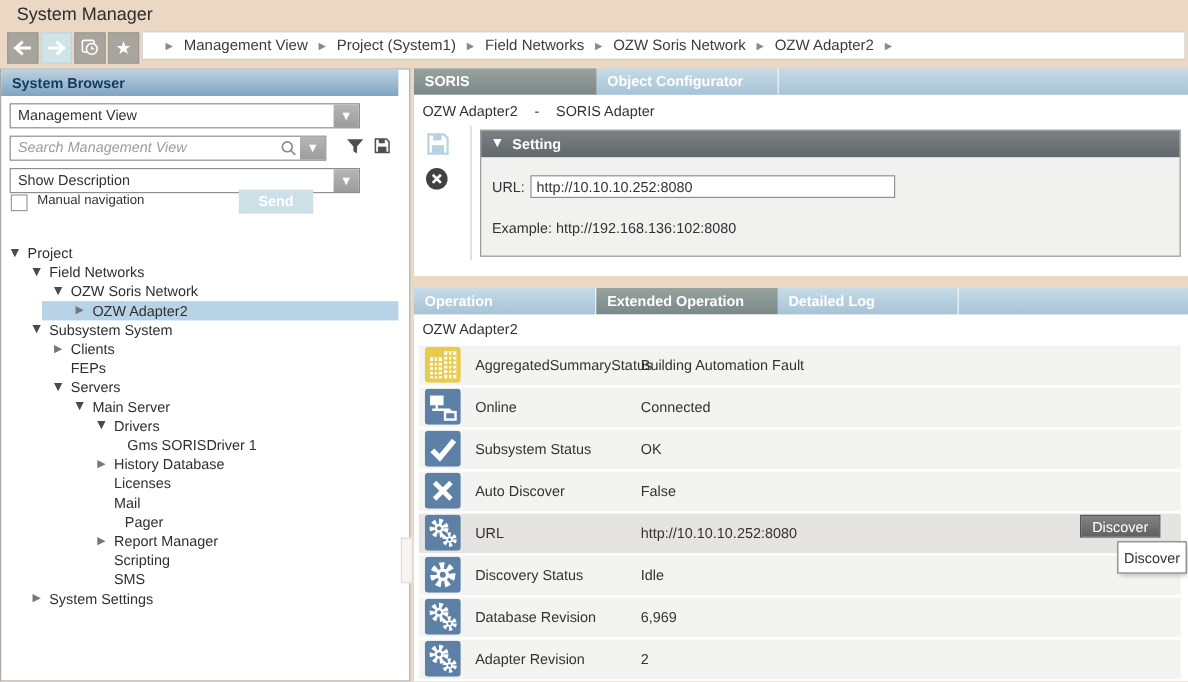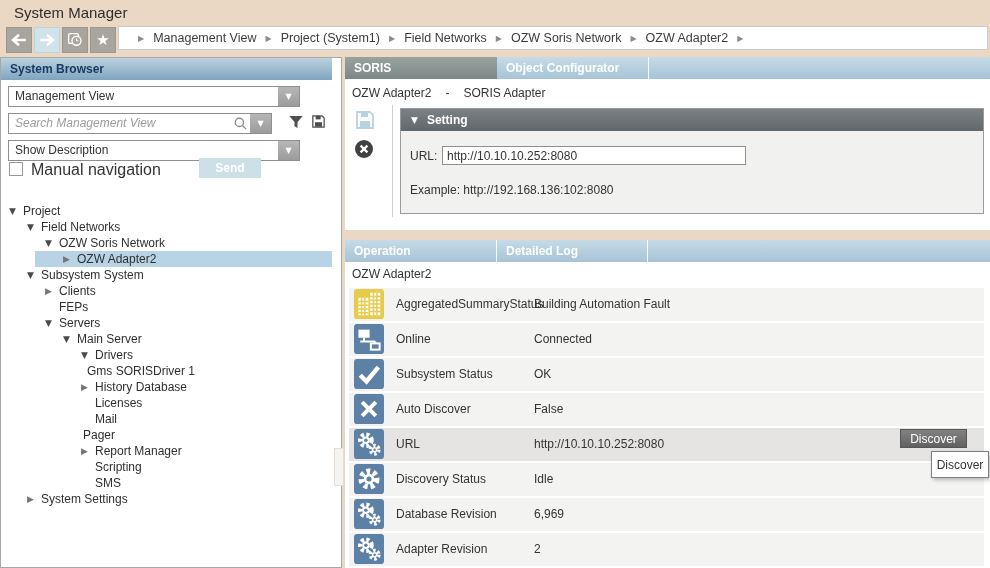--- a/index.html
+++ b/index.html
@@ -27,21 +27,21 @@
   #sb-header span { font-size:12px; font-weight:bold; color:#16395f; }
   .combo { left:7px; width:292px; height:21px; background:#fff; border:1px solid #8f8f8f; display:flex; }
   .combo .val { flex:1; font-size:12px; color:#333; line-height:19px; padding-left:6px; white-space:nowrap; overflow:hidden; }
   .combo .val.ph { color:#9c9c9c; font-style:italic; }
   .combo-arrow { width:21px; background:linear-gradient(#b6b6b6,#9c9c9c); color:#fff; font-size:8px;
                  display:flex; align-items:center; justify-content:center; cursor:pointer; }
   #search-magnifier { display:flex; align-items:center; justify-content:center; width:20px; }
   #filter-icon { left:286px; top:55px; cursor:pointer; }
   #save-filter-icon { left:309px; top:55px; cursor:pointer; }
   #manual-nav-checkbox { left:8px; top:104px; width:14px; height:14px; background:#fff; border:1px solid #9a9a9a; cursor:pointer; }
-  #manual-nav-label { left:30px; top:103px; font-size:16px; color:#333; }
+  #manual-nav-label { left:30px; top:103px; font-size:11px; color:#333; }
   #send-button { left:198px; top:100px; width:62px; height:20px; background:#cde0e7;
                  color:#fff; font-size:12px; font-weight:bold; text-align:center; line-height:20px; cursor:pointer; }
   #tree { left:1px; top:145px; width:329px; height:364px; position:absolute; }
   .tree-row { position:absolute; left:0; width:329px; height:16px; display:flex; align-items:center;
               font-size:12px; color:#2f2f2f; cursor:pointer; white-space:nowrap; }
   .tree-row .hl { position:absolute; left:33px; width:297px; top:0; height:16px; background:#b9d3e6; }
   .tree-arrow { font-family:"DejaVu Sans", sans-serif; font-size:9px; width:14px; display:inline-block;
                 position:relative; }
   .tree-label { position:relative; }
   #tree-scroll-thumb { left:334px; top:448px; width:10px; height:38px; background:#f6f4f0; border:1px solid #e3ddd4; }
@@ -205,37 +205,37 @@
         <span class="tree-label">Servers</span>
       </div>
       <div class="tree-row" style="top: 128px; padding-left: 61px;">
         <span class="tree-arrow" style="color: rgb(74, 74, 74);">▼</span>
         <span class="tree-label">Main Server</span>
       </div>
       <div class="tree-row" style="top: 144px; padding-left: 79px;">
         <span class="tree-arrow" style="color: rgb(74, 74, 74);">▼</span>
         <span class="tree-label">Drivers</span>
       </div>
-      <div class="tree-row" style="top: 160px; padding-left: 71px;">
+      <div class="tree-row" style="top: 160px; padding-left: 90px;">
         <span class="tree-arrow" style="width: 14px;"></span>
         <span class="tree-label">Gms SORISDriver 1</span>
       </div>
       <div class="tree-row" style="top: 176px; padding-left: 79px;">
         <span class="tree-arrow" style="color: rgb(118, 118, 118);">▶</span>
         <span class="tree-label">History Database</span>
       </div>
       <div class="tree-row" style="top: 192px; padding-left: 79px; text-align: right;">
         <span class="tree-arrow" style="width: 14px;"></span>
         <span class="tree-label">Licenses</span>
       </div>
       <div class="tree-row" style="top: 208px; padding-left: 79px;">
         <span class="tree-arrow" style="width: 14px;"></span>
         <span class="tree-label">Mail</span>
       </div>
-      <div class="tree-row" style="top: 224px; padding-left: 67px;">
+      <div class="tree-row" style="top: 224px; padding-left: 88px;">
         <span class="tree-arrow" style="width: 14px;"></span>
         <span class="tree-label">Pager</span>
       </div>
       <div class="tree-row" style="top: 240px; padding-left: 79px;">
         <span class="tree-arrow" style="color: rgb(118, 118, 118);">▶</span>
         <span class="tree-label">Report Manager</span>
       </div>
       <div class="tree-row" style="top: 256px; padding-left: 79px;">
         <span class="tree-arrow" style="width: 14px;"></span>
         <span class="tree-label">Scripting</span>
@@ -284,20 +284,21 @@
       <span class="t">Setting</span>
     </div>
     <div class="abs" id="url-label">URL:</div>
     <input class="abs" id="url-input" value="http://10.10.10.252:8080" style="">
     <div class="abs" id="url-example">Example: http://192.168.136:102:8080</div>
   </div>
 </div>
 
 <div class="abs tab-bar" style="top:240px" id="secondary-tabs">
     <div class="tab inactive" style="width: 152px;">Operation</div>
+    <div class="tab active" style="width: 151px;">Extended Operation</div>
     <div class="tab inactive" style="width: 151px;">Detailed Log</div>
   </div>
 <div class="abs" id="secondary-pane">
   <div class="abs" id="secondary-object-name">OZW Adapter2</div>
   <div id="prop-list">
       <div class="prop-row" style="top: 0px;">
         <div class="prop-icon">
           <svg viewBox="0 0 24 24">
             <rect width="24" height="24" rx="2.5" fill="#e7cb4d"></rect>
      <rect x="3.5" y="7" width="8" height="14" fill="#fff"></rect>

